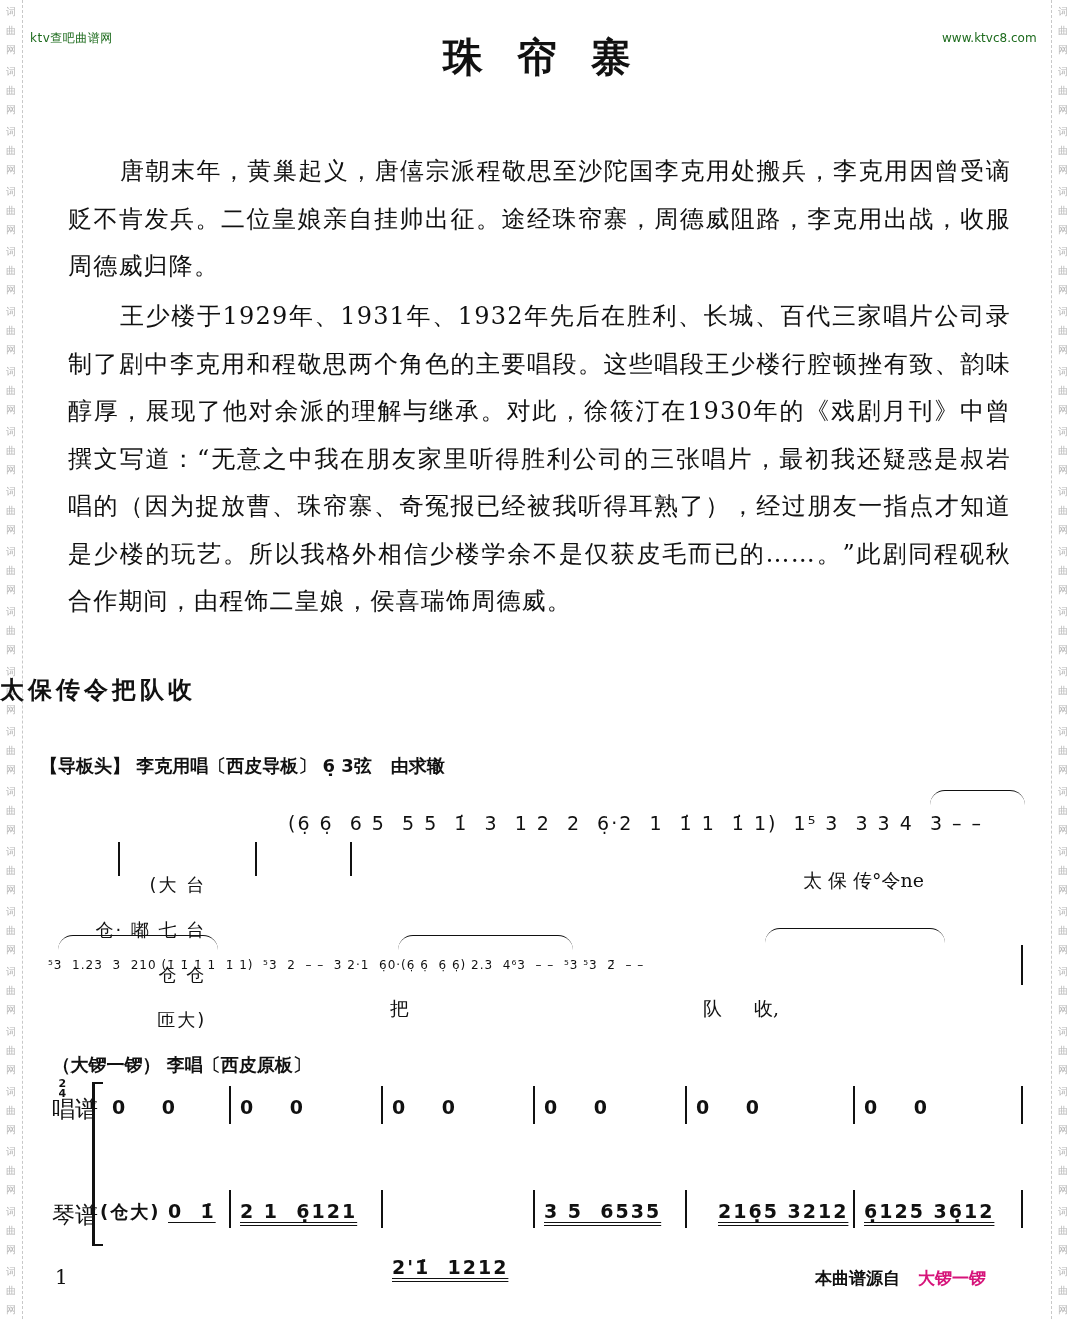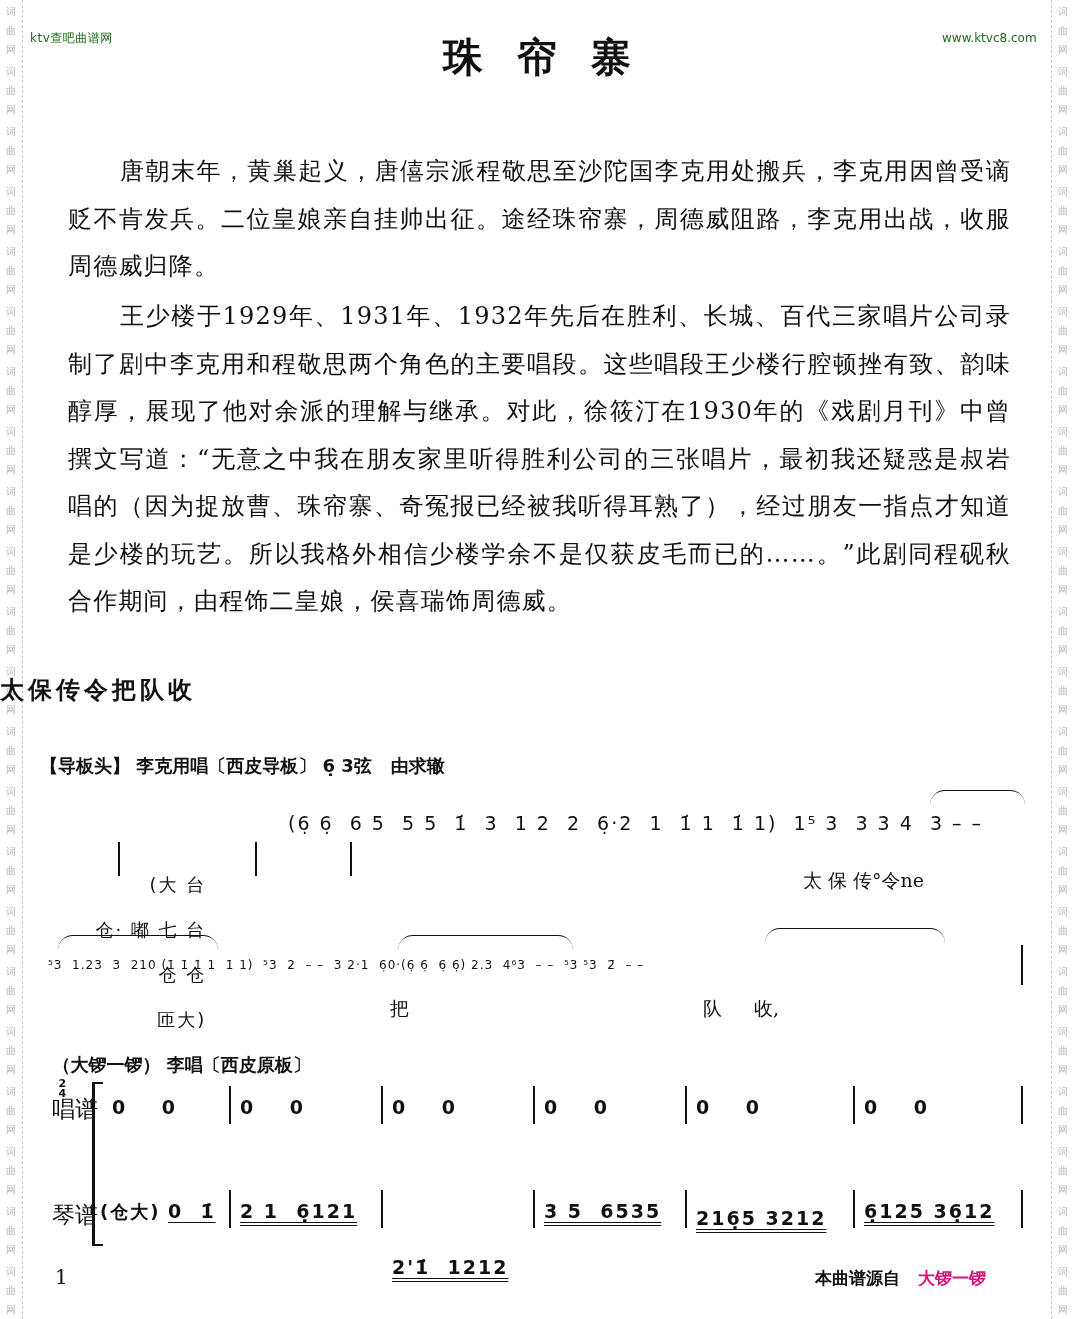--- a/index.html
+++ b/index.html
@@ -163,21 +163,21 @@
 
 <div class="measure" style="left:100px; top:1200px; font-size:18px;">(仓大)</div>
 <div class="measure" style="left:168px; top:1200px;text-align:center;"><span class="su">0  1̇</span></div>
 <div class="barline" style="left:229px; top:1190px; height:38px;"></div>
 <div class="measure" style="left:240px; top:1200px;"><u>2 1  6̣121</u></div>
 <div class="barline" style="left:381px; top:1190px; height:38px;"></div>
 <div class="measure" style="left:392px; top:1256px;"><u>2'1̇  1212</u></div>
 <div class="barline" style="left:533px; top:1190px; height:38px;"></div>
 <div class="measure" style="left:544px; top:1200px;"><u>3 5  6535</u></div>
 <div class="barline" style="left:685px; top:1190px; height:38px;"></div>
-<div class="measure" style="left:696px; top:1200px;margin-top:7px;"><u>216̣5 3212</u></div>
+<div class="measure" style="left:718px; top:1200px;"><u>216̣5 3212</u></div>
 <div class="barline" style="left:853px; top:1190px; height:38px;"></div>
 <div class="measure" style="left:864px; top:1200px;"><u>6̣125 36̣12</u></div>
 <div class="barline" style="left:1021px; top:1190px; height:38px;"></div>
 
 <div class="page-num">1</div>
 <div class="source">
   <span>本曲谱源自</span><span class="brand">大锣一锣</span>
 </div>
 
 </body></html>

